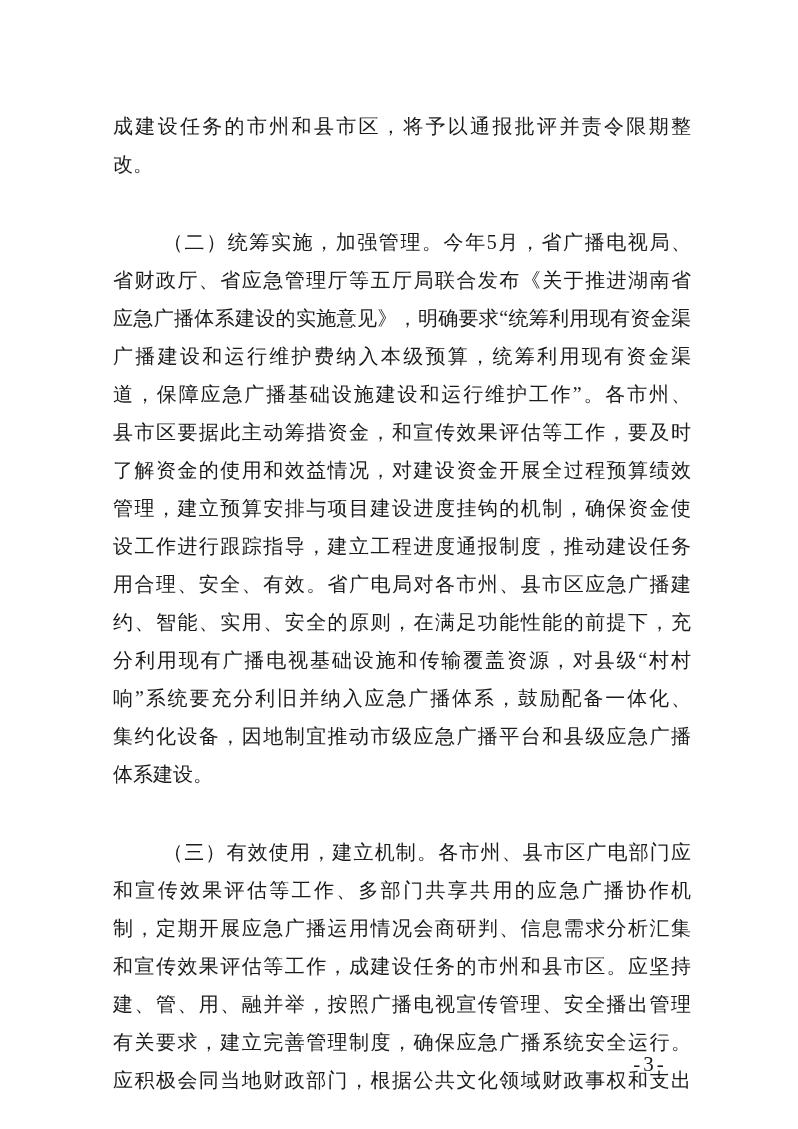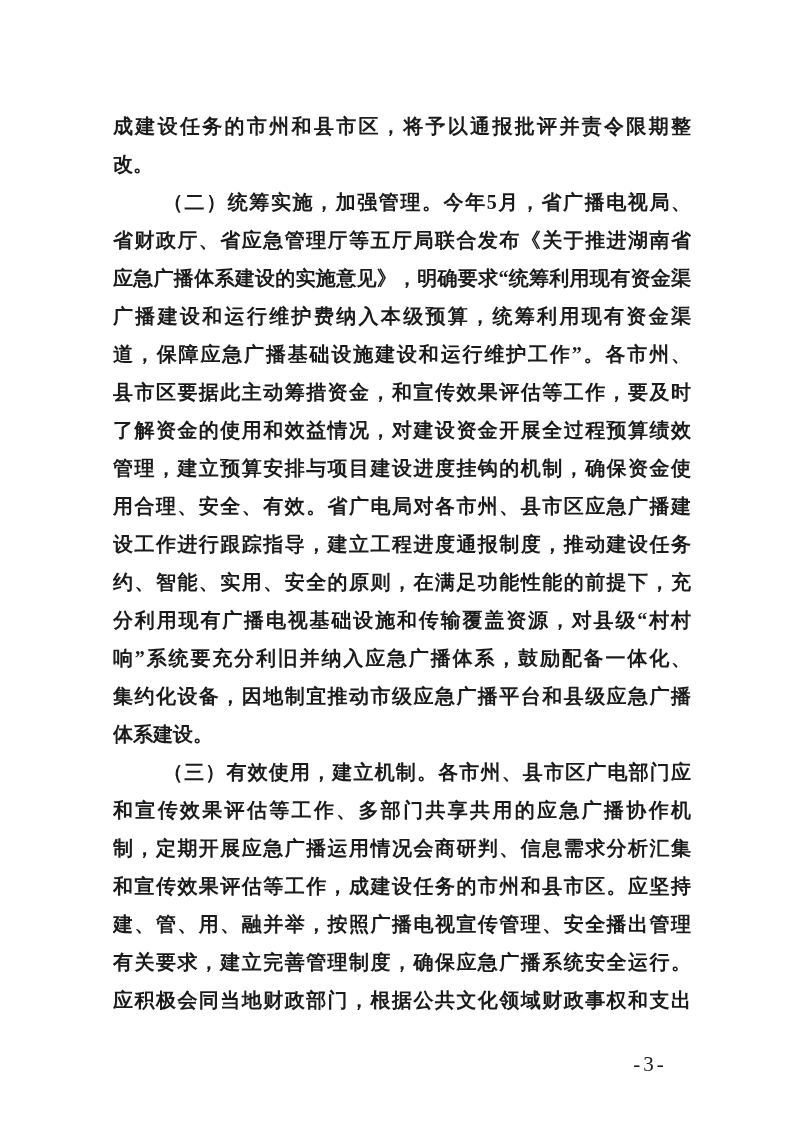--- a/index.html
+++ b/index.html
@@ -23,33 +23,33 @@
     top: 107px;
     width: 578px;
     font-size: 20px;
     line-height: 38px;
     letter-spacing: 0;
   }
   .text-line {
     height: 38px;
     white-space: normal;
     overflow: hidden;
-    font-weight: bold;
   }
   .text-line.fill {
     text-align: justify;
     text-align-last: justify;
     -moz-text-align-last: justify;
   }
   .text-line.end {
     text-align: left;
     text-align-last: left;
   }
   .text-line.indent {
     text-indent: 2.5em;
+    margin-top: 40px;
   }
   .page-number {
     position: absolute;
     top: 1051px;
     left: 620px;
     width: 60px;
     font-size: 21px;
     line-height: 26px;
     letter-spacing: 3px;
     text-align: center;
@@ -65,22 +65,22 @@
       <div class="text-line fill">成建设任务的市州和县市区，将予以通报批评并责令限期整</div>
       <div class="text-line end">改。</div>
       <div class="text-line fill indent">（二）统筹实施，加强管理。今年5月，省广播电视局、</div>
       <div class="text-line fill">省财政厅、省应急管理厅等五厅局联合发布《关于推进湖南省</div>
       <div class="text-line fill">应急广播体系建设的实施意见》，明确要求“统筹利用现有资金渠</div>
       <div class="text-line fill">广播建设和运行维护费纳入本级预算，统筹利用现有资金渠</div>
       <div class="text-line fill">道，保障应急广播基础设施建设和运行维护工作”。各市州、</div>
       <div class="text-line fill">县市区要据此主动筹措资金，和宣传效果评估等工作，要及时</div>
       <div class="text-line fill">了解资金的使用和效益情况，对建设资金开展全过程预算绩效</div>
       <div class="text-line fill">管理，建立预算安排与项目建设进度挂钩的机制，确保资金使</div>
+      <div class="text-line fill">设工作进行跟踪指导，建立工程进度通报制度，推动建设任务</div>
       <div class="text-line fill">用合理、安全、有效。省广电局对各市州、县市区应急广播建</div>
-      <div class="text-line fill">设工作进行跟踪指导，建立工程进度通报制度，推动建设任务</div>
       <div class="text-line fill">约、智能、实用、安全的原则，在满足功能性能的前提下，充</div>
       <div class="text-line fill">分利用现有广播电视基础设施和传输覆盖资源，对县级“村村</div>
       <div class="text-line fill">响”系统要充分利旧并纳入应急广播体系，鼓励配备一体化、</div>
       <div class="text-line fill">集约化设备，因地制宜推动市级应急广播平台和县级应急广播</div>
       <div class="text-line end">体系建设。</div>
       <div class="text-line fill indent">（三）有效使用，建立机制。各市州、县市区广电部门应</div>
       <div class="text-line fill">和宣传效果评估等工作、多部门共享共用的应急广播协作机</div>
       <div class="text-line fill">制，定期开展应急广播运用情况会商研判、信息需求分析汇集</div>
       <div class="text-line fill">和宣传效果评估等工作，成建设任务的市州和县市区。应坚持</div>
       <div class="text-line fill">建、管、用、融并举，按照广播电视宣传管理、安全播出管理</div>

